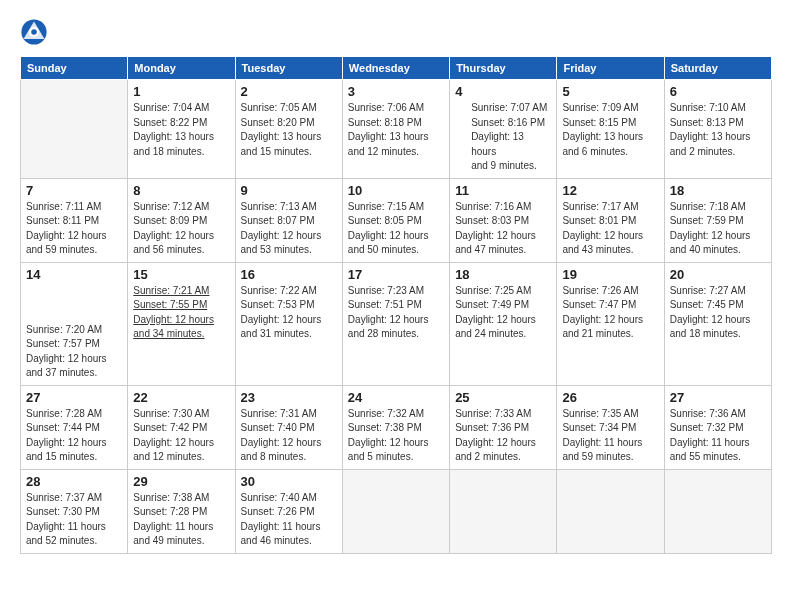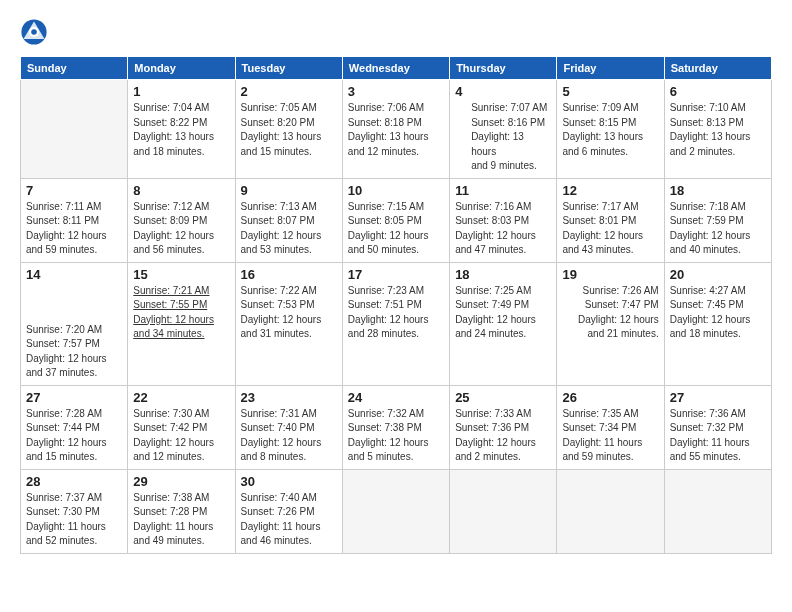--- a/index.html
+++ b/index.html
@@ -252,28 +252,28 @@
           </td>
           <td>
             <div class="day-number">18</div>
             <div class="day-info" style="white-space: pre-line;">Sunrise: 7:25 AM
 Sunset: 7:49 PM
 Daylight: 12 hours
 and 24 minutes.</div>
           </td>
           <td>
             <div class="day-number">19</div>
-            <div class="day-info" style="white-space: pre-line; text-align: right;">Sunrise: 7:26 AM
+            <div class="day-info" style="white-space: pre-line;">Sunrise: 7:26 AM
 Sunset: 7:47 PM
 Daylight: 12 hours
 and 21 minutes.</div>
           </td>
           <td>
             <div class="day-number">20</div>
-            <div class="day-info" style="white-space: pre-line;">Sunrise: 4:27 AM
+            <div class="day-info" style="white-space: pre-line;">Sunrise: 7:27 AM
 Sunset: 7:45 PM
 Daylight: 12 hours
 and 18 minutes.</div>
           </td>
         </tr>
         <tr>
           <td>
             <div class="day-number">27</div>
             <div class="day-info" style="white-space: pre-line;">Sunrise: 7:28 AM
 Sunset: 7:44 PM

